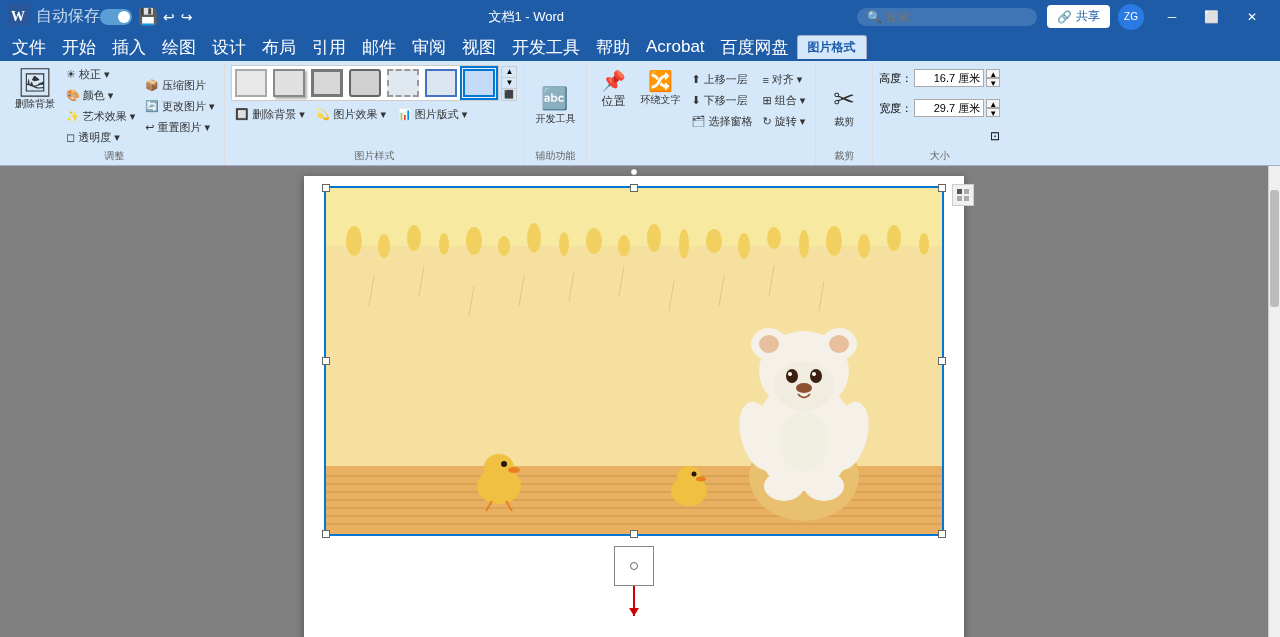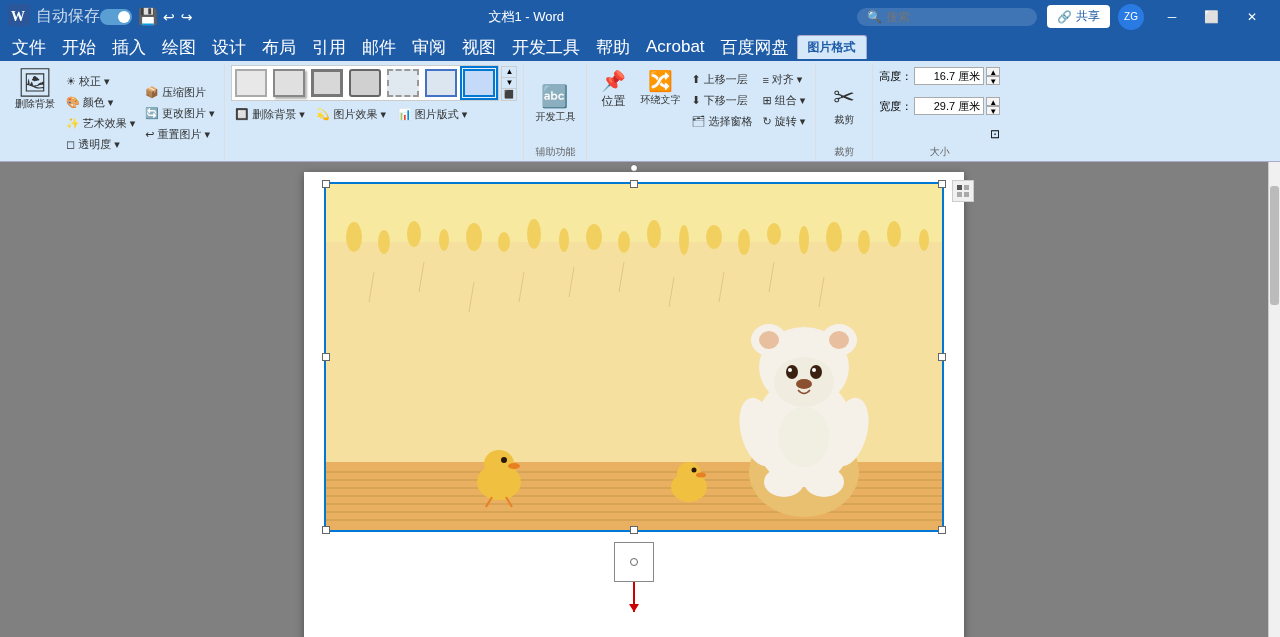--- a/index.html
+++ b/index.html
@@ -160,20 +160,21 @@
               <span>更改图片</span>
               <span>▾</span>
             </div>
             <div class="ribbon-btn-sm">
               <span>↩</span>
               <span>重置图片</span>
               <span>▾</span>
             </div>
           </div>
         </div>
+        <div class="ribbon-group-label">调整</div>
       </div>
 
       <div class="ribbon-group" style="min-width:220px;">
         <div class="ribbon-group-content" style="display:flex;gap:2px;align-items:flex-start;flex:1;flex-direction:column;">
           <div style="display:flex;align-items:center;gap:2px;">
 
             <div style="display:flex;border:1px solid #ccc;background:white;">
               <div style="width:38px;height:34px;border:1px solid transparent;display:flex;align-items:center;justify-content:center;">
                 <div style="width:32px;height:28px;border:2px solid #aaa;background:#e8e8e8;"></div>
               </div>
@@ -215,20 +216,21 @@
               <span>图片效果</span>
               <span>▾</span>
             </div>
             <div class="ribbon-btn-sm">
               <span>📊</span>
               <span>图片版式</span>
               <span>▾</span>
             </div>
           </div>
         </div>
+        <div class="ribbon-group-label">图片样式</div>
       </div>
 
       <div class="ribbon-group">
         <div class="ribbon-group-content" style="display:flex;gap:2px;align-items:center;flex:1;">
           <div class="ribbon-btn" style="min-width:46px;">
             <div style="font-size:22px;">🔤</div>
             <div style="font-size:10px;text-align:center;">开发工具</div>
           </div>
         </div>
         <div class="ribbon-group-label">辅助功能</div>

